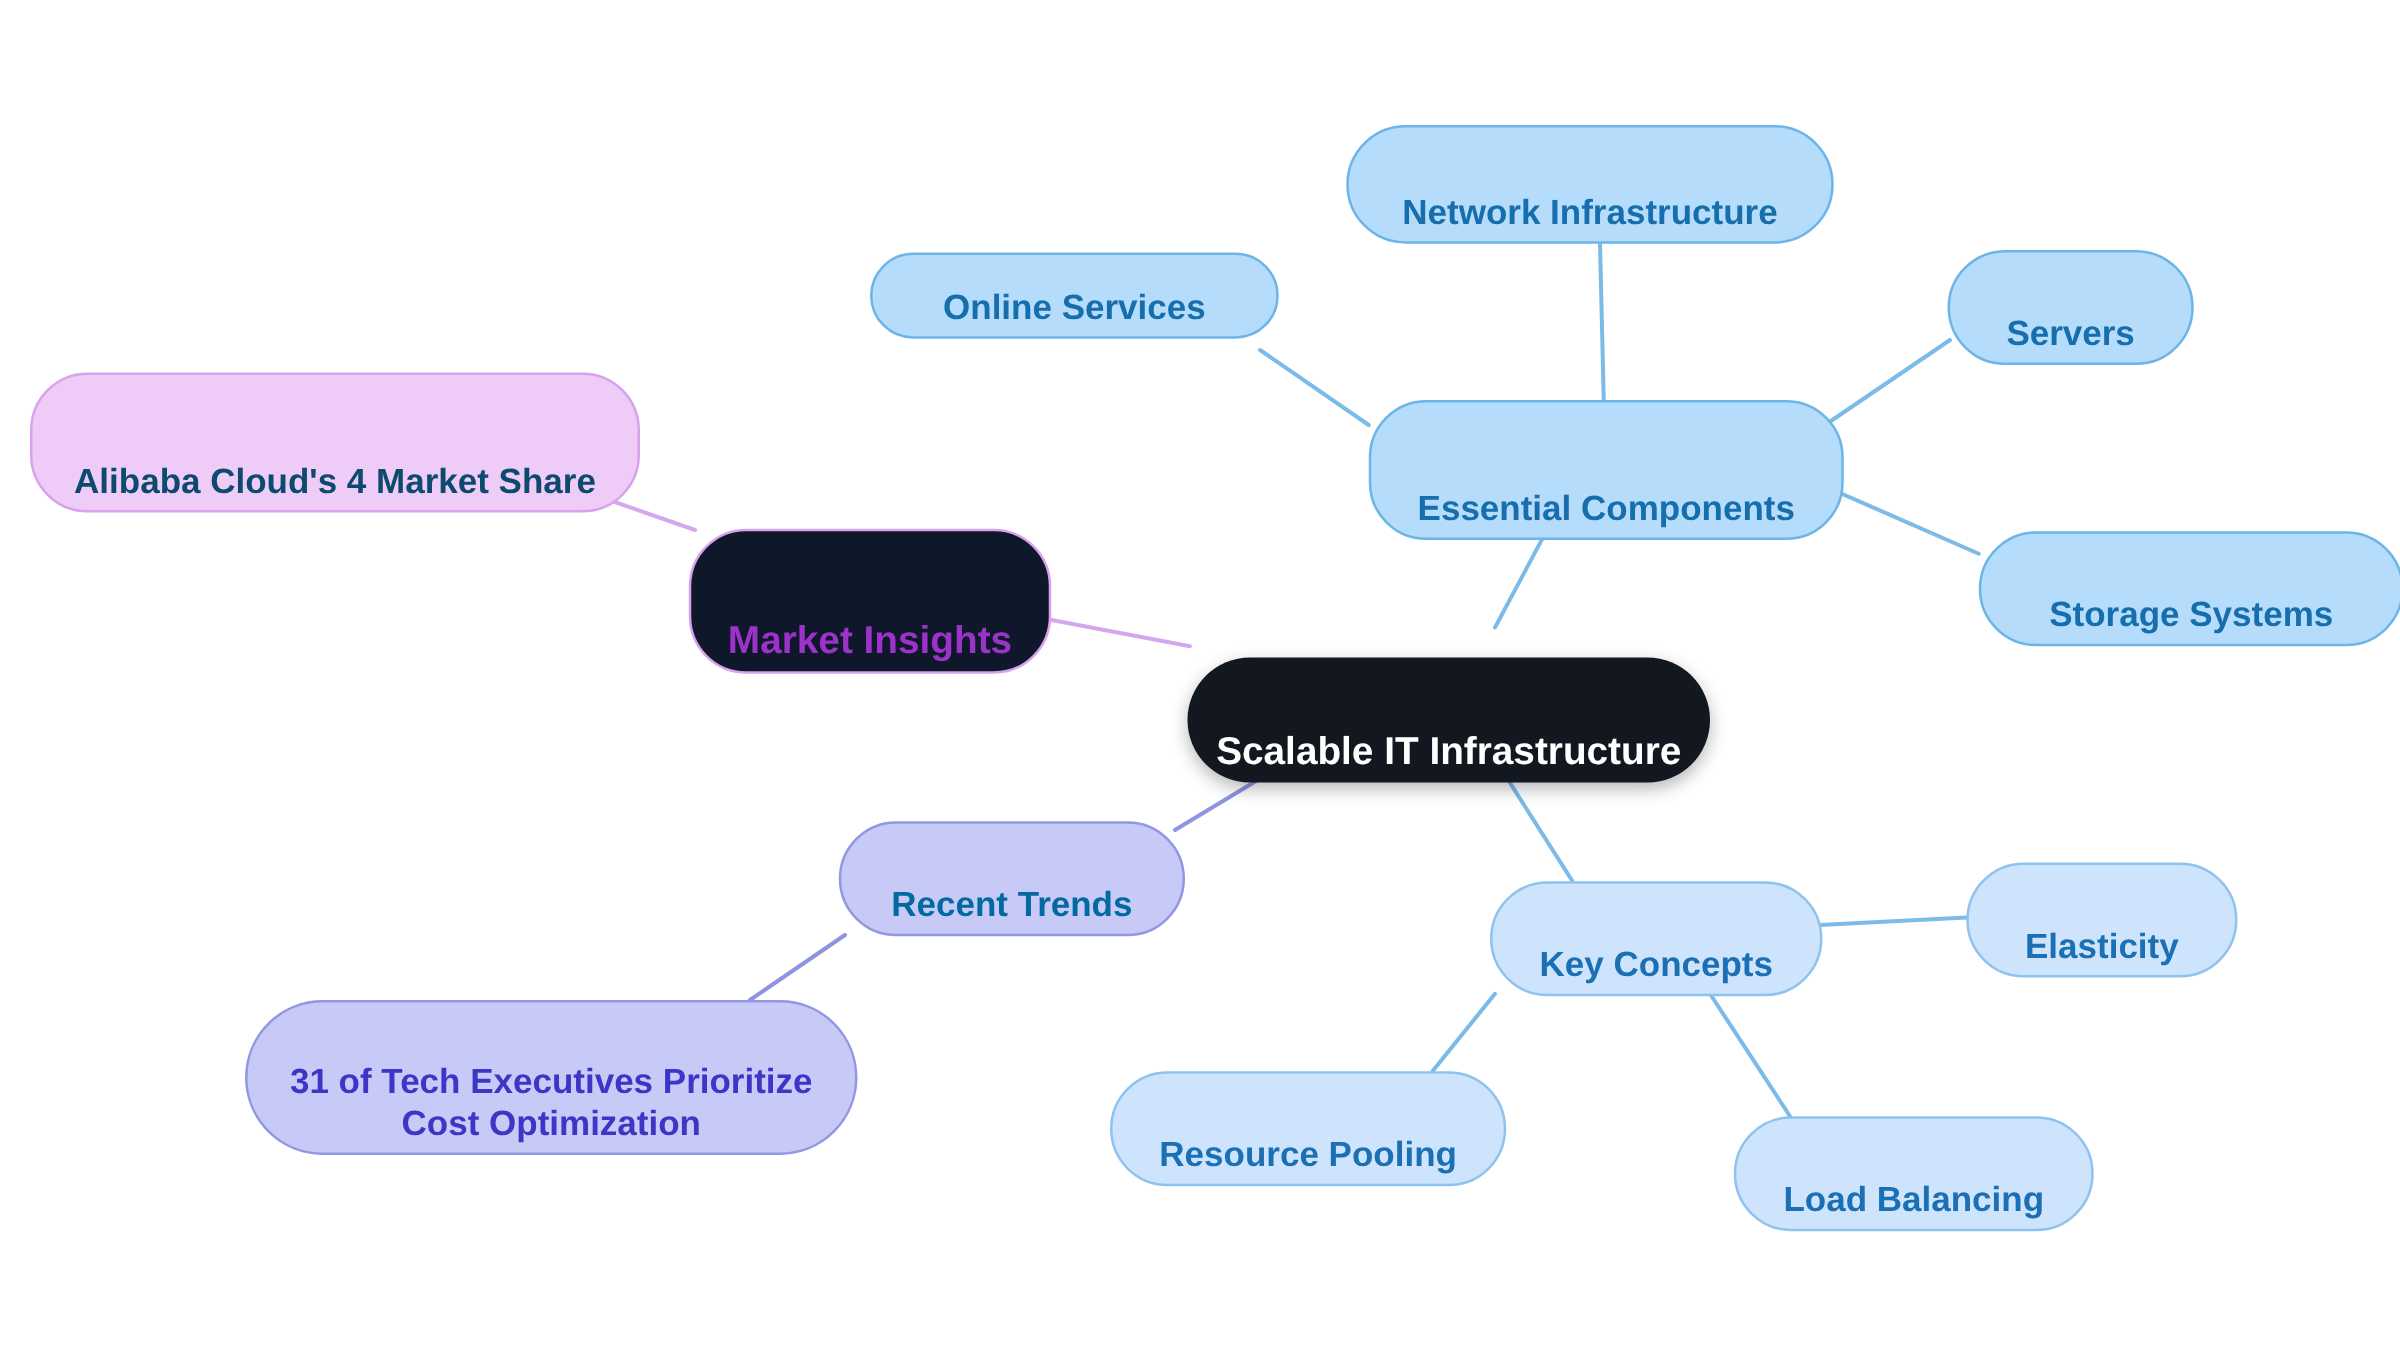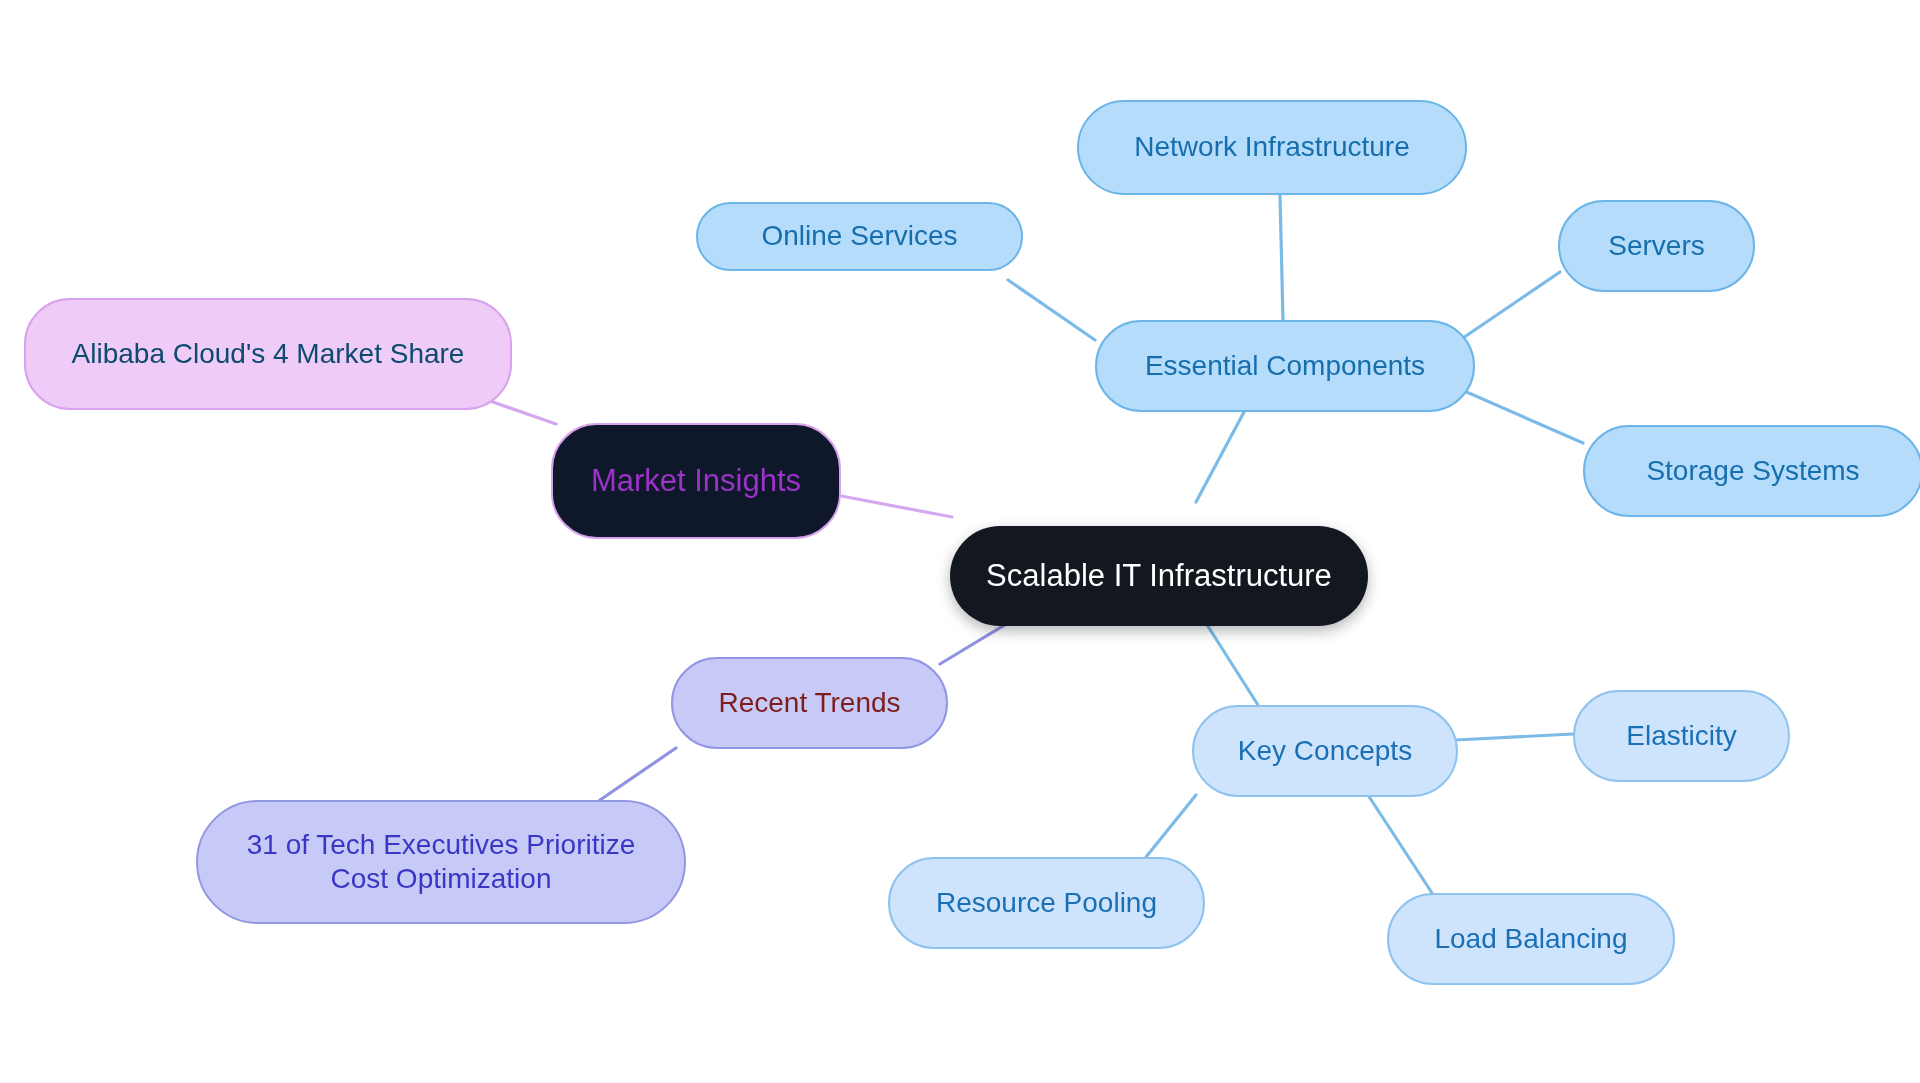--- a/index.html
+++ b/index.html
@@ -25,30 +25,31 @@
     top: 0;
     left: 0;
     width: 1920px;
     height: 1083px;
     pointer-events: none;
   }
 
   .node {
     position: absolute;
     display: flex;
-    align-items: center;
+    align-items: flex-end;
     justify-content: center;
     text-align: center;
     border-radius: 42px;
     border-style: solid;
     border-width: 2px;
     line-height: 1.22;
     white-space: pre-line;
     padding: 6px 18px;
     z-index: 5;
+    font-weight: bold;
   }
 
   .node-root {
     border-radius: 46px;
     border-width: 0;
     box-shadow: 0 5px 14px rgba(10, 14, 22, 0.30);
     z-index: 8;
   }
 
   .node-label {
@@ -71,28 +72,28 @@
       <line x1="1456" y1="740" x2="1573" y2="734" stroke="#7cbbe8" stroke-width="3.2" stroke-linecap="round"></line>
       <line x1="1196" y1="795" x2="1146" y2="857" stroke="#7cbbe8" stroke-width="3.2" stroke-linecap="round"></line>
       <line x1="1368" y1="795" x2="1432" y2="893" stroke="#7cbbe8" stroke-width="3.2" stroke-linecap="round"></line>
       <line x1="952" y1="517" x2="836" y2="495" stroke="#d4a8ee" stroke-width="3.2" stroke-linecap="round"></line>
       <line x1="556" y1="424" x2="450" y2="387" stroke="#d4a8ee" stroke-width="3.2" stroke-linecap="round"></line>
       <line x1="1046" y1="600" x2="940" y2="664" stroke="#8f93e0" stroke-width="3.2" stroke-linecap="round"></line>
       <line x1="676" y1="748" x2="600" y2="800" stroke="#8f93e0" stroke-width="3.2" stroke-linecap="round"></line>
     </svg>
   <div id="node-layer">
       <div class="node node-root" style="left: 950px; top: 502px; width: 418px; height: 100px; background: rgb(19, 24, 32); border-color: rgb(19, 24, 32); color: rgb(255, 255, 255); font-size: 31px; border-radius: 50px; margin-top: 24px;"><span class="node-label">Scalable IT Infrastructure</span></div>
-      <div class="node" style="left: 1095px; top: 320px; width: 380px; height: 92px; background: rgb(181, 220, 251); border-color: rgb(107, 181, 232); color: rgb(22, 110, 173); font-size: 28px; border-radius: 46px;"><span class="node-label">Essential Components</span></div>
+      <div class="node" style="left: 1095px; top: 320px; width: 380px; height: 112px; background: rgb(181, 220, 251); border-color: rgb(107, 181, 232); color: rgb(22, 110, 173); font-size: 28px; border-radius: 46px;"><span class="node-label">Essential Components</span></div>
       <div class="node" style="left: 1077px; top: 100px; width: 390px; height: 95px; background: rgb(181, 220, 251); border-color: rgb(107, 181, 232); color: rgb(22, 110, 173); font-size: 28px; border-radius: 47.5px;"><span class="node-label">Network Infrastructure</span></div>
       <div class="node" style="left: 696px; top: 202px; width: 327px; height: 69px; background: rgb(181, 220, 251); border-color: rgb(107, 181, 232); color: rgb(22, 110, 173); font-size: 28px; border-radius: 46px;"><span class="node-label">Online Services</span></div>
       <div class="node" style="left: 1558px; top: 200px; width: 197px; height: 92px; background: rgb(181, 220, 251); border-color: rgb(107, 181, 232); color: rgb(22, 110, 173); font-size: 28px; border-radius: 46px;"><span class="node-label">Servers</span></div>
       <div class="node" style="left: 1583px; top: 425px; width: 340px; height: 92px; background: rgb(181, 220, 251); border-color: rgb(107, 181, 232); color: rgb(22, 110, 173); font-size: 28px; border-radius: 46px;"><span class="node-label">Storage Systems</span></div>
       <div class="node" style="left: 1192px; top: 705px; width: 266px; height: 92px; background: rgb(205, 228, 252); border-color: rgb(143, 195, 239); color: rgb(27, 111, 181); font-size: 28px; border-radius: 46px;"><span class="node-label">Key Concepts</span></div>
       <div class="node" style="left: 1573px; top: 690px; width: 217px; height: 92px; background: rgb(205, 228, 252); border-color: rgb(143, 195, 239); color: rgb(27, 111, 181); font-size: 28px; border-radius: 46px;"><span class="node-label">Elasticity</span></div>
       <div class="node" style="left: 888px; top: 857px; width: 317px; height: 92px; background: rgb(205, 228, 252); border-color: rgb(143, 195, 239); color: rgb(27, 111, 181); font-size: 28px; border-radius: 46px;"><span class="node-label">Resource Pooling</span></div>
       <div class="node" style="left: 1387px; top: 893px; width: 288px; height: 92px; background: rgb(205, 228, 252); border-color: rgb(143, 195, 239); color: rgb(27, 111, 181); font-size: 28px; border-radius: 46px;"><span class="node-label">Load Balancing</span></div>
       <div class="node" style="left: 551px; top: 423px; width: 290px; height: 116px; background: #0f172a; border-color: rgb(216, 162, 238); color: rgb(155, 51, 201); font-size: 31px; border-radius: 46px;"><span class="node-label">Market Insights</span></div>
       <div class="node" style="left: 24px; top: 298px; width: 488px; height: 112px; background: rgb(239, 203, 248); border-color: rgb(216, 162, 238); color: #0c4a6e; font-size: 28px; border-radius: 46px;"><span class="node-label">Alibaba Cloud's 4 Market Share</span></div>
-      <div class="node" style="left: 671px; top: 657px; width: 277px; height: 92px; background: rgb(199, 202, 246); border-color: rgb(146, 151, 227); color: #7f1d1d; font-size: 28px; border-radius: 46px;"><span class="node-label">Recent Trends</span></div>
+      <div class="node" style="left: 671px; top: 657px; width: 277px; height: 92px; background: rgb(199, 202, 246); border-color: rgb(146, 151, 227); color: #0369a1; font-size: 28px; border-radius: 46px;"><span class="node-label">Recent Trends</span></div>
       <div class="node" style="left: 196px; top: 800px; width: 490px; height: 124px; background: rgb(199, 202, 246); border-color: rgb(146, 151, 227); color: rgb(59, 54, 197); font-size: 28px; border-radius: 62px;"><span class="node-label">31 of Tech Executives Prioritize
 Cost Optimization</span></div>
     </div>
 </div>
 
 </body></html>

